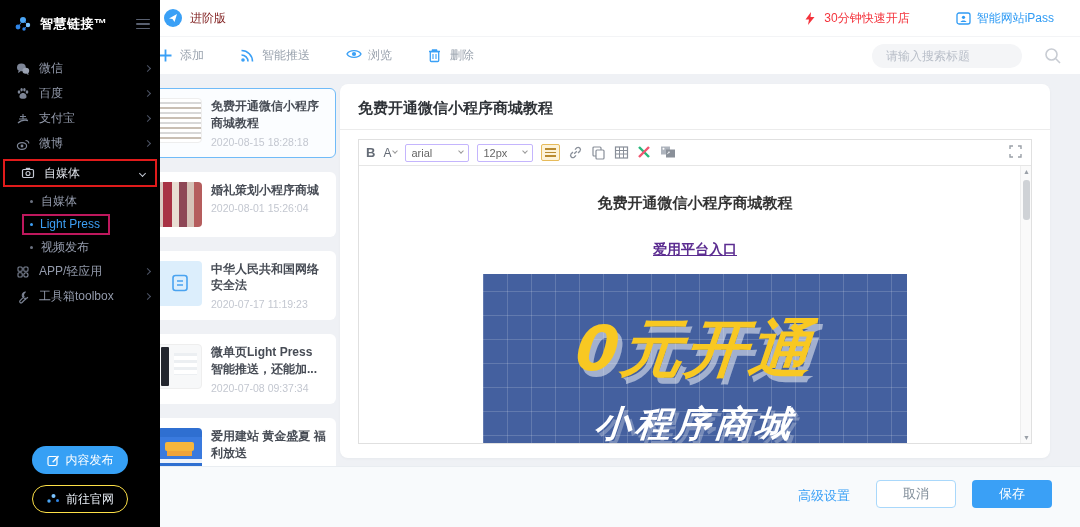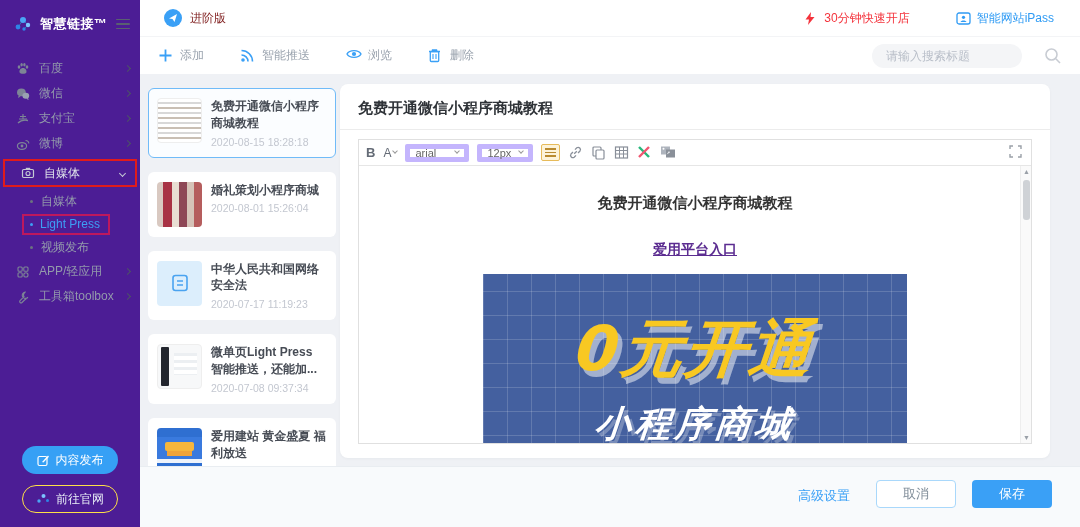--- a/index.html
+++ b/index.html
@@ -1,19 +1,19 @@
 <!DOCTYPE html>
 <html><head>
 <meta charset="utf-8">
 <style>
   * { margin:0; padding:0; box-sizing:border-box; }
   html,body { width:1080px; height:527px; font-family:"Liberation Sans","DejaVu Sans",sans-serif; background:#eff1f5; overflow:hidden; }
 
   
-  .sidebar { position:absolute; left:0; top:0; width:140px; height:527px; background:#4c1d95; color:#939aab; z-index:5; }
+  .sidebar { position:absolute; left:0; top:0; width:160px; height:527px; background:#000000; color:#939aab; z-index:5; }
   .logo-row { display:flex; align-items:center; padding:14px 10px 0 14px; }
   .logo-title { color:#fff; font-weight:bold; font-size:13px; margin-left:6px; flex:1; letter-spacing:.5px; }
   .hamburger { width:14px; color:#596070; }
   .hamburger div { height:1.5px; background:#596070; margin:3px 0; border-radius:1px; }
   .nav { margin-top:22px; }
   .nav-item { display:flex; align-items:center; height:25px; padding:0 10px 0 16px; font-size:12px; cursor:pointer; }
   .nav-item .icon { width:14px; height:14px; margin-right:9px; flex:none; color:#7d8596; }
   .nav-item .lbl { flex:1; white-space:nowrap; }
   .caret { width:5px; height:5px; border-right:1.2px solid #4d5465; border-bottom:1.2px solid #4d5465; transform:rotate(-45deg); flex:none; }
   .caret.down { transform:rotate(45deg); border-color:#c4c9d4; }
@@ -73,21 +73,21 @@
   .pg-next { color:#6f7681; }
 
   
   .editor-card { position:absolute; left:200px; top:84px; width:710px; height:374px; background:#fff; border-radius:8px; box-shadow:0 1px 3px rgba(30,40,60,.04); }
   .ec-title { padding:15px 18px 11px; font-size:15px; font-weight:bold; color:#2f3338; border-bottom:1px solid #ececec; }
   .editor-box { margin:9px 18px 0; border:1px solid #e0e0e0; }
   .etoolbar { height:26px; border-bottom:1px solid #e6e6e6; display:flex; align-items:center; padding:0 7px; gap:8px; color:#7c828c; }
   .et-b { font-weight:bold; font-size:13px; color:#646b76; cursor:pointer; }
   .et-a { font-size:12px; color:#646b76; cursor:pointer; display:flex; align-items:center; gap:2px; }
   .tiny-caret { width:4px; height:4px; border-right:1px solid #999; border-bottom:1px solid #999; transform:rotate(45deg); margin-top:-3px; }
-  .et-select { height:18px; border:5px solid #c4b5fd; border-radius:2px; font-size:11px; color:#666; display:flex; align-items:center; justify-content:space-between; padding:0 5px; cursor:pointer; }
+  .et-select { height:18px; border:1px solid #c4b5fd; border-radius:2px; font-size:11px; color:#666; display:flex; align-items:center; justify-content:space-between; padding:0 5px; cursor:pointer; }
   .sel-font { width:64px; } .sel-size { width:56px; }
   .et-justify { width:19px; height:17px; background:#fdf3d9; border:1px solid #e7bb5a; border-radius:2px; display:flex; flex-direction:column; justify-content:center; gap:2px; padding:0 3px; cursor:pointer; }
   .et-justify i { display:block; height:1.4px; background:#b98a2f; }
   .eticon { width:15px; height:15px; cursor:pointer; color:#898f99; }
   .et-spacer { flex:1; }
   .econtent { position:relative; height:277px; overflow:hidden; }
   .e-heading { text-align:center; margin-top:28px; font-size:15px; font-weight:bold; color:#333; }
   .e-link { display:block; text-align:center; margin-top:28px; font-size:14px; font-weight:bold; color:#5c2d91; text-decoration:underline; cursor:pointer; }
   .banner { width:424px; height:330px; margin:15px auto 0; background:#44609f;
     background-image:repeating-linear-gradient(0deg,rgba(255,255,255,.16) 0 1px,transparent 1px 24px),repeating-linear-gradient(90deg,rgba(255,255,255,.16) 0 1px,transparent 1px 24px);
@@ -125,40 +125,40 @@
         <div></div>
         <div></div>
         <div></div>
       </div>
   </div>
 
   <nav class="nav">
     <div class="nav-item">
       <span class="icon">
           <svg width="14" height="14" viewBox="0 0 14 14">
+            <ellipse cx="5.4" cy="5.4" rx="4.4" ry="3.8" fill="#7d8596"></ellipse>
+            <path d="M2.6 8.6 L2 11 L4.6 9.6 Z" fill="#7d8596"></path>
+            <ellipse cx="9.8" cy="8.8" rx="3.4" ry="3" fill="#99a1b1"></ellipse>
+            <path d="M12 11 L12.6 13 L10.4 11.8 Z" fill="#99a1b1"></path>
+          </svg>
+        </span>
+      <span class="lbl">微信</span>
+      <span class="caret"></span>
+    </div>
+    <div class="nav-item">
+      <span class="icon">
+          <svg width="14" height="14" viewBox="0 0 14 14">
             <ellipse cx="3" cy="5" rx="1.3" ry="1.8" fill="#7d8596"></ellipse>
             <ellipse cx="11" cy="5" rx="1.3" ry="1.8" fill="#7d8596"></ellipse>
             <ellipse cx="5.6" cy="2.8" rx="1.2" ry="1.7" fill="#7d8596"></ellipse>
             <ellipse cx="8.4" cy="2.8" rx="1.2" ry="1.7" fill="#7d8596"></ellipse>
             <path d="M7 6 C9.5 6 11 8.4 10.4 10.4 C9.9 12.2 4.1 12.2 3.6 10.4 C3 8.4 4.5 6 7 6 Z" fill="#7d8596"></path>
           </svg>
         </span>
       <span class="lbl">百度</span>
-      <span class="caret"></span>
-    </div>
-    <div class="nav-item">
-      <span class="icon">
-          <svg width="14" height="14" viewBox="0 0 14 14">
-            <ellipse cx="5.4" cy="5.4" rx="4.4" ry="3.8" fill="#7d8596"></ellipse>
-            <path d="M2.6 8.6 L2 11 L4.6 9.6 Z" fill="#7d8596"></path>
-            <ellipse cx="9.8" cy="8.8" rx="3.4" ry="3" fill="#99a1b1"></ellipse>
-            <path d="M12 11 L12.6 13 L10.4 11.8 Z" fill="#99a1b1"></path>
-          </svg>
-        </span>
-      <span class="lbl">微信</span>
       <span class="caret"></span>
     </div>
     <div class="nav-item">
       <span class="icon">
           <svg width="14" height="14" viewBox="0 0 14 14">
             <path d="M2 11 C4 9 7 7.5 12 8.5" stroke="#7d8596" stroke-width="1.3" fill="none"></path>
             <path d="M7 2 L7 7 M4 4.5 L10 4.5 M3 7 L11 7" stroke="#7d8596" stroke-width="1.1" fill="none"></path>
           </svg>
         </span>
       <span class="lbl">支付宝</span>

